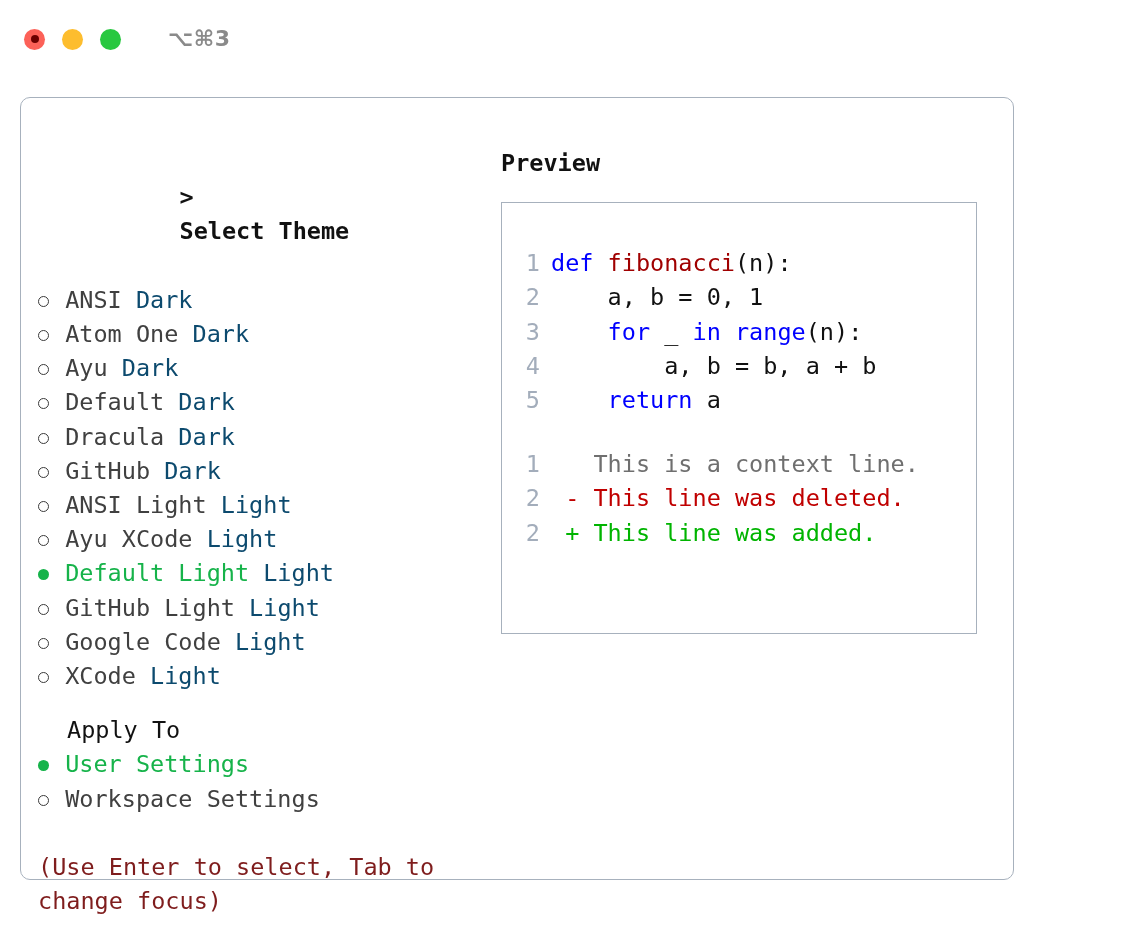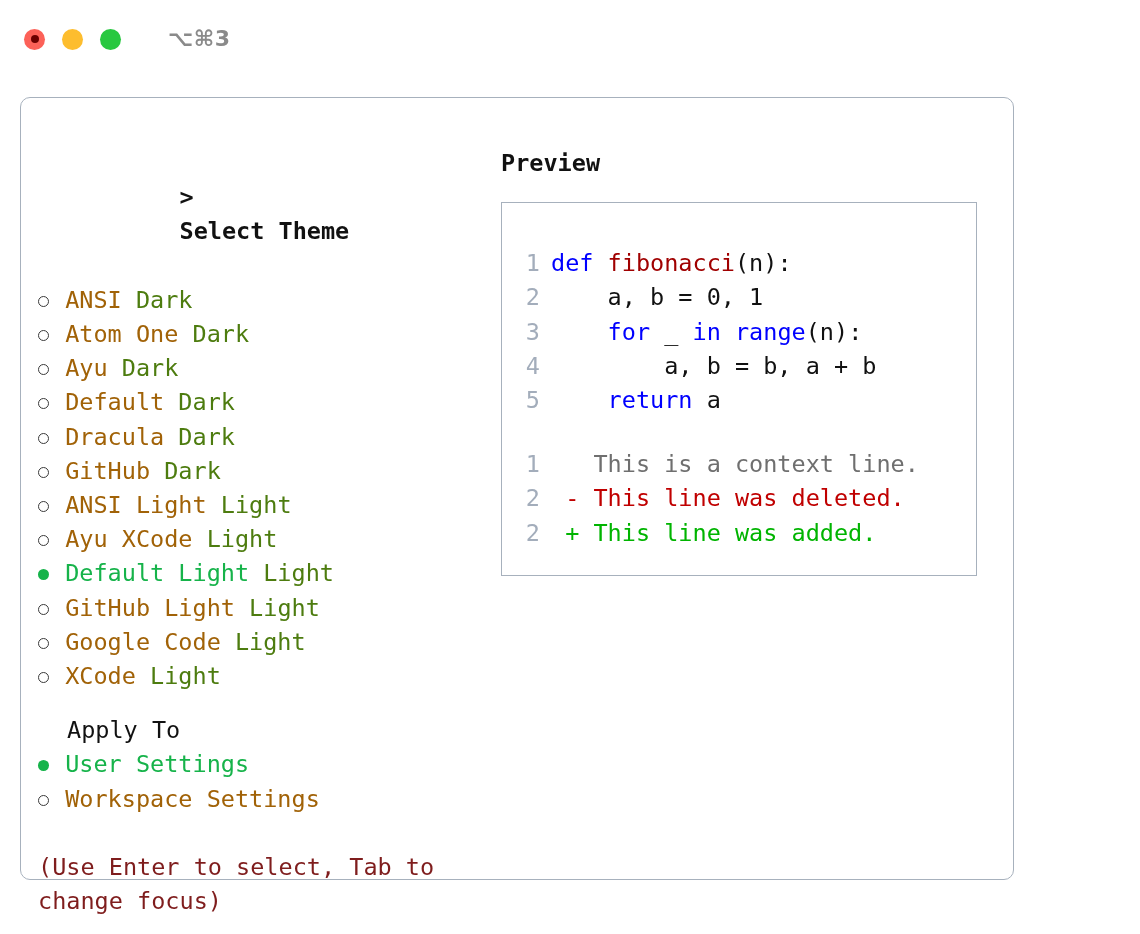--- a/index.html
+++ b/index.html
@@ -122,23 +122,23 @@
     display: inline-block;
     width: 11px;
     height: 11px;
     border-radius: 50%;
     vertical-align: 1px;
     box-sizing: border-box;
   }
   .bullet-off { border: 1.7px solid #3a3a3a; background: transparent; }
   .bullet-on  { background: #16b34a; border: none; }
 
-  .opt-label   { color: #a16207; }
+  .opt-label   { color: #404040; }
   .opt.selected .opt-label { color: #16b34a; }
-  .opt-badge   { color: #4d7c0f; }
+  .opt-badge   { color: #0c4a6e; }
 
   .subsection {
     margin-top: 20px;
   }
   .subsection-head {
     font-size: 23.5px;
     font-weight: 400;
     color: #111111;
     line-height: 34.2px;
     padding-left: 29px;
@@ -162,21 +162,21 @@
   }
   .preview-head {
     font-size: 23.5px;
     font-weight: 700;
     color: #111111;
     line-height: 34.2px;
   }
   .preview-box {
     margin-top: 22px;
     width: 476px;
-    height: 374px;
+    height: 432px;
     border: 1.6px solid #a7b1bd;
     box-sizing: border-box;
     background: #ffffff;
     position: relative;
   }
   .code {
     position: absolute;
     left: 10px;
     top: 43px;
     font-size: 23.5px;

